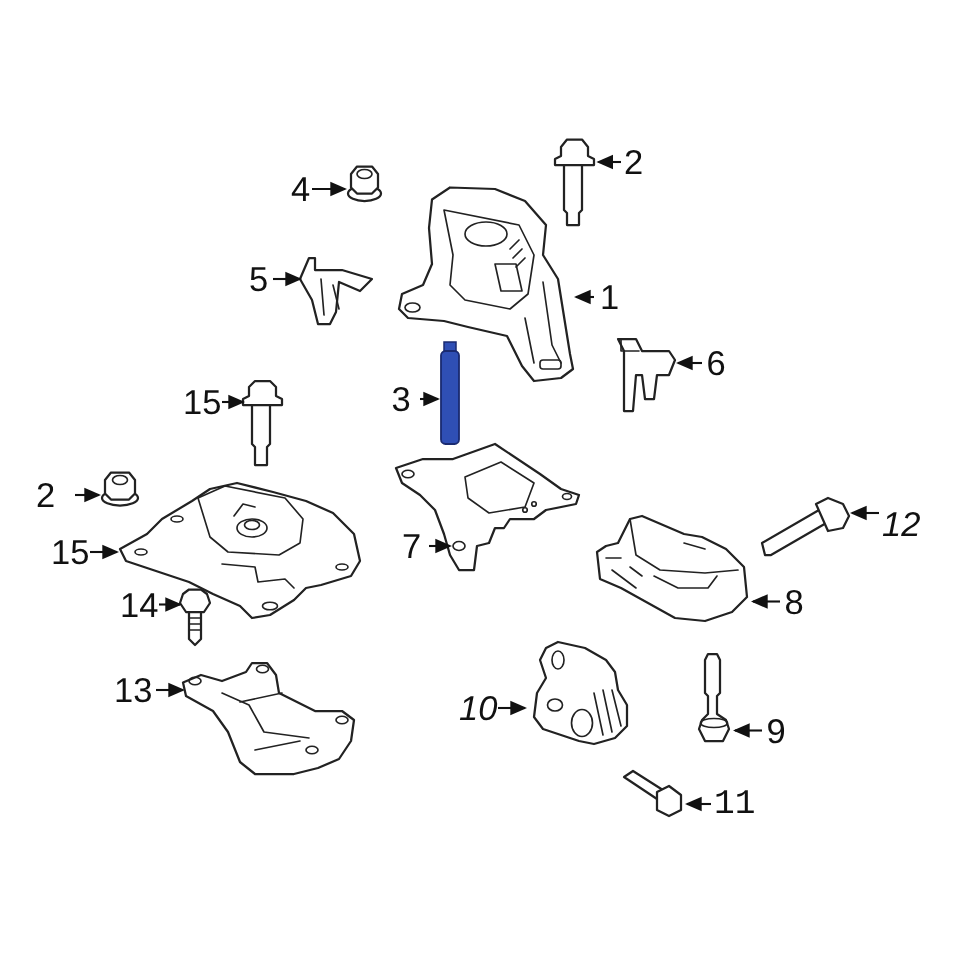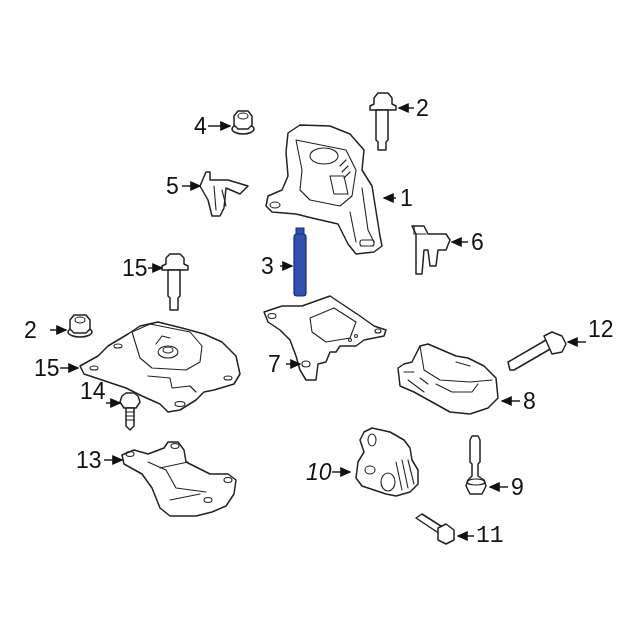--- a/index.html
+++ b/index.html
@@ -160,19 +160,19 @@
 <div class="callout" style="left:416px;top:97px;">2</div>
 <div class="callout" style="left:261px;top:255px;">3</div>
 <div class="callout" style="left:194px;top:115px;">4</div>
 <div class="callout" style="left:166px;top:175px;">5</div>
 <div class="callout" style="left:471px;top:231px;">6</div>
 <div class="callout" style="left:268px;top:353px;">7</div>
 <div class="callout" style="left:523px;top:390px;">8</div>
 <div class="callout" style="left:511px;top:476px;">9</div>
 <div class="callout" style="left:306px;top:461px;font-style:italic;">10</div>
 <div class="callout" style="left:476px;top:525px;font-family:Liberation Mono, monospace;">11</div>
-<div class="callout" style="left:588px;top:318px;">12</div>
+<div class="callout" style="left:588px;top:338px;font-style:italic;">12</div>
 <div class="callout" style="left:76px;top:449px;">13</div>
-<div class="callout" style="left:80px;top:380px;">14</div>
+<div class="callout" style="left:80px;top:392px;">14</div>
 <div class="callout" style="left:34px;top:357px;">15</div>
 <div class="callout" style="left:24px;top:319px;">2</div>
 <div class="callout" style="left:122px;top:257px;">15</div>
 </div>
 
 </body></html>

